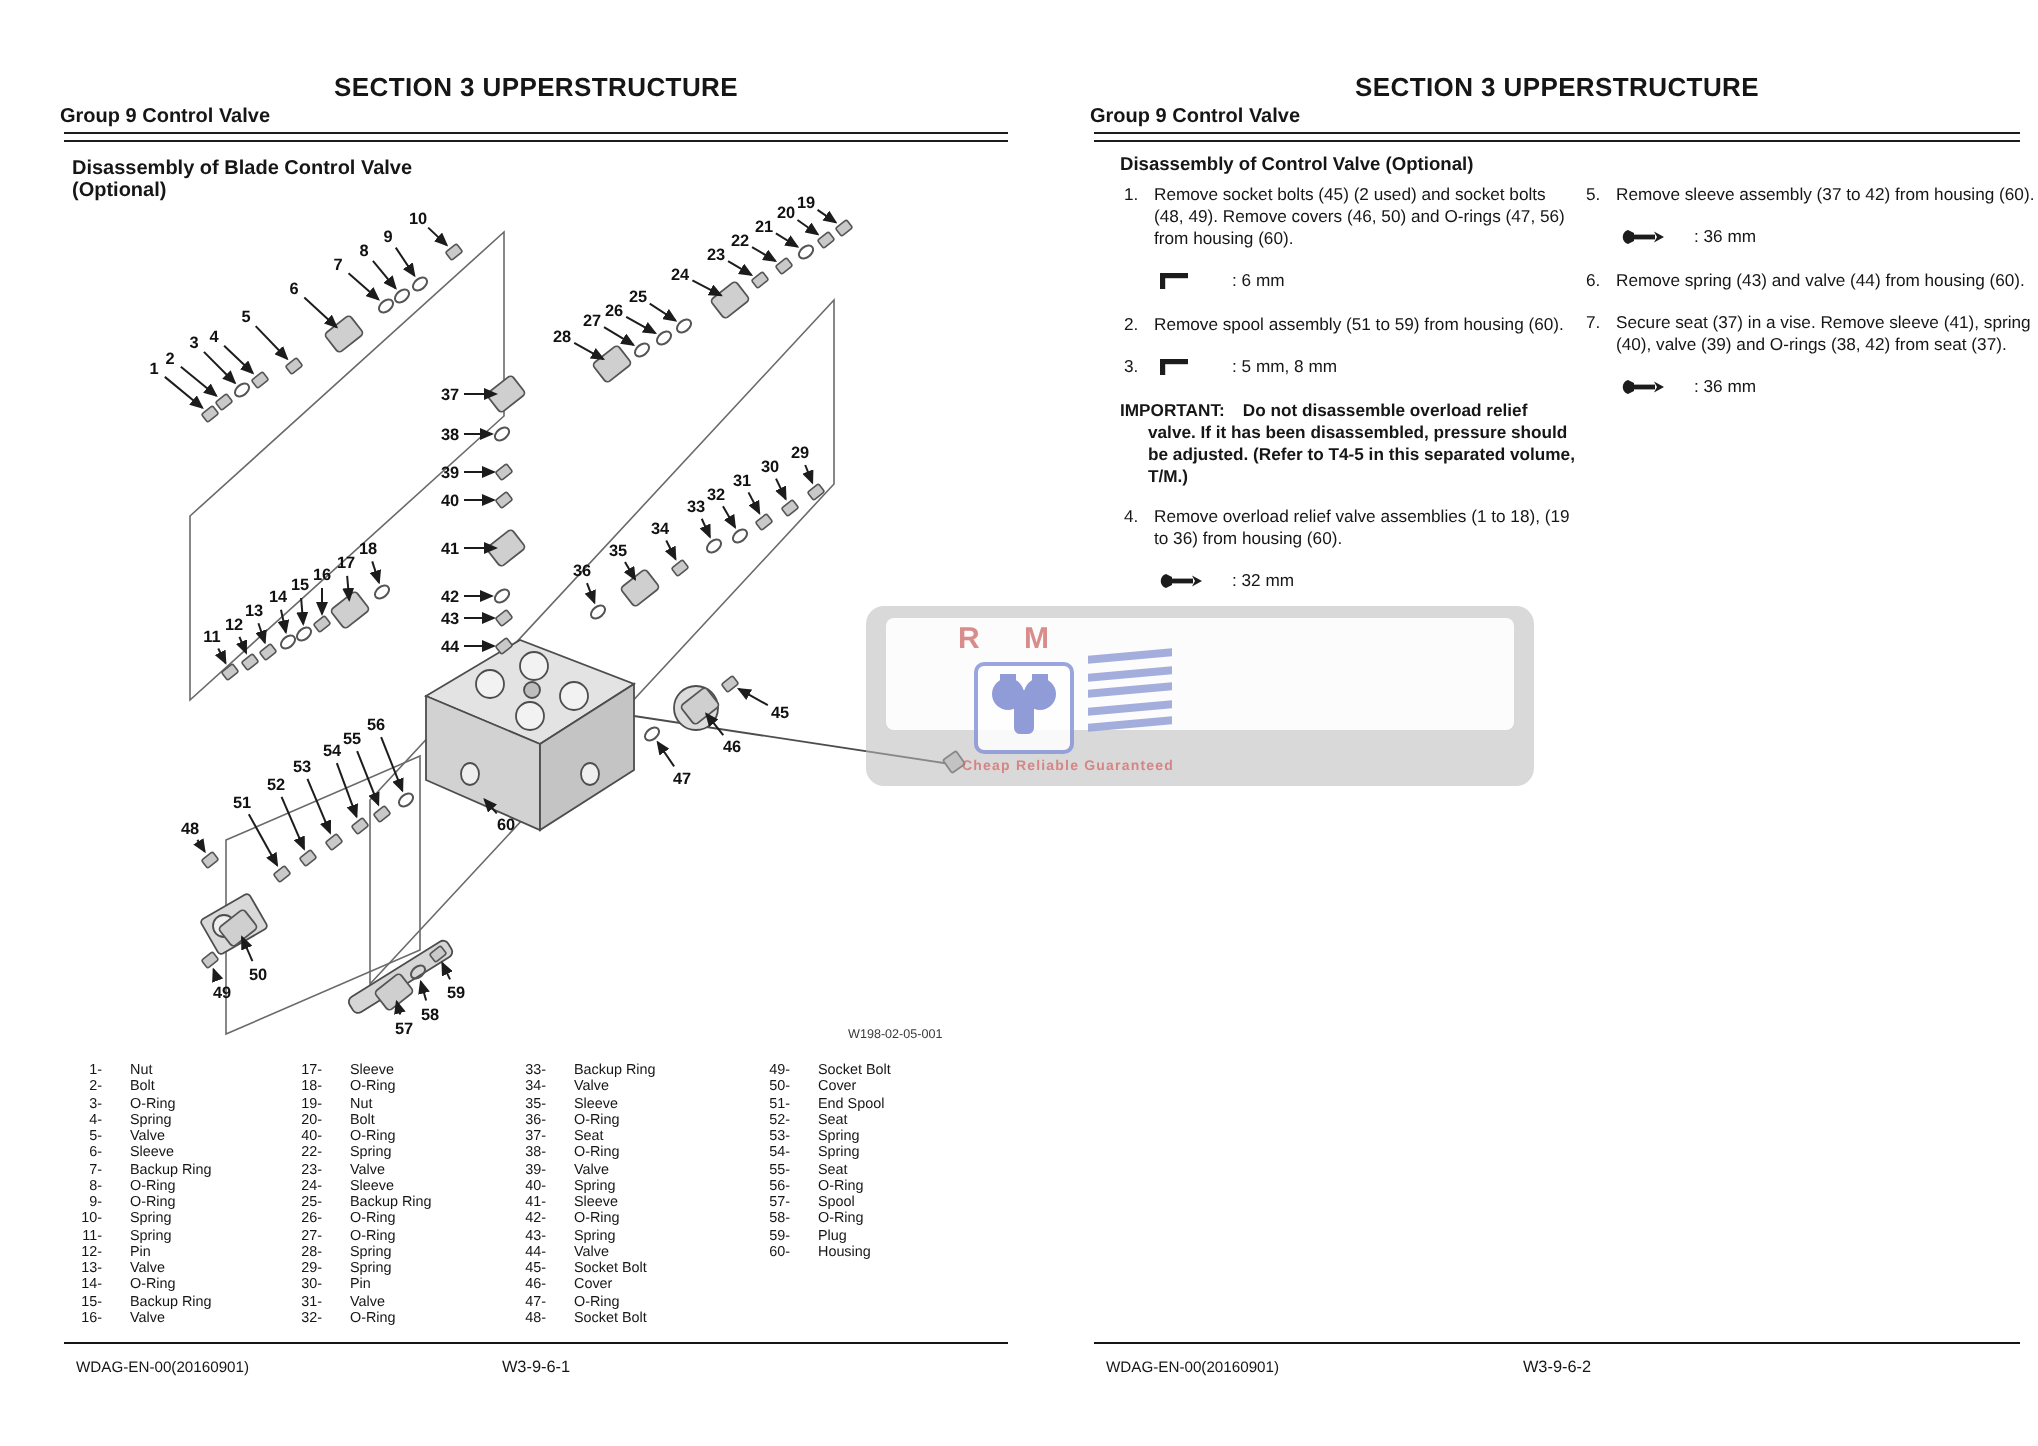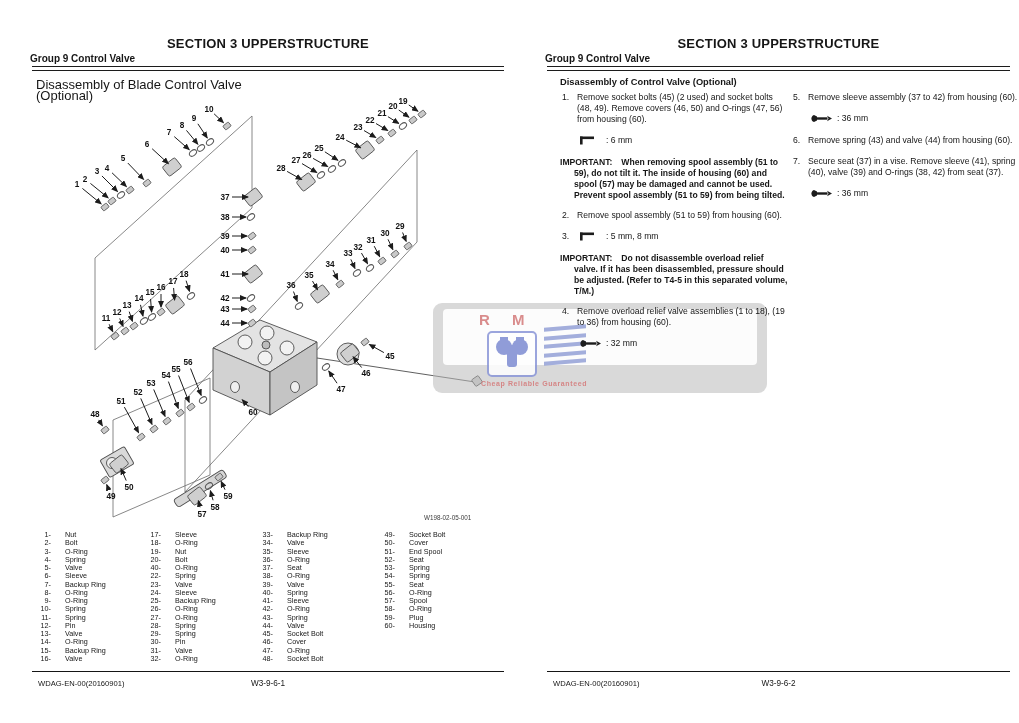--- a/index.html
+++ b/index.html
@@ -15,39 +15,39 @@
     font-size:13px;font-weight:bold;letter-spacing:.2px;}
   .hdr-group{position:absolute;top:53px;left:0;width:100%;text-align:left;
     font-size:10px;font-weight:bold;}
   .dblrule{position:absolute;top:66px;left:2px;right:2px;height:2.6px;
     border-top:1.3px solid #1c1c1c;border-bottom:1.3px solid #1c1c1c;}
   .botrule{position:absolute;top:671px;left:2px;right:2px;border-top:1.8px solid #151515;}
   .footer{position:absolute;top:679px;left:0;width:100%;font-size:7.6px;}
   .footer .fl{position:absolute;left:8px;}
   .footer .fc{position:absolute;left:0;width:100%;text-align:center;font-size:8.2px;}
   
-  .ltitle{position:absolute;top:79px;left:6px;font-size:13px;font-weight:normal;line-height:11px;}
+  .ltitle{position:absolute;top:79px;left:6px;font-size:10px;font-weight:bold;line-height:11px;}
   #figsvg{position:absolute;left:25px;top:90px;z-index:1;}
   .figcode{position:absolute;left:394px;top:514px;font-size:6.3px;color:#3b3b3b;}
   .parts{position:absolute;left:6px;top:531px;width:462px;display:flex;z-index:3;
     font-size:7.2px;line-height:8.25px;}
   .pcol{flex:0 0 auto;}
   .pcol1{width:110px;} .pcol2{width:112px;} .pcol3{width:122px;} .pcol4{width:110px;}
   .prow{display:flex;}
   .pnum{width:15px;text-align:right;flex:0 0 auto;}
   .pname{padding-left:14px;}
   
   .rtitle{position:absolute;top:77px;left:15px;font-size:9.3px;font-weight:bold;z-index:3;}
   .col{position:absolute;top:92px;width:228px;z-index:3;font-size:8.6px;line-height:11px;}
   #colL{left:15px;} #colR{left:246px;}
   .step{position:relative;padding-left:17px;margin-bottom:10px;}
   .stepnum{position:absolute;left:2px;top:0;}
   .imp{padding-left:14px;text-indent:-14px;font-weight:bold;margin-bottom:9px;}
   .imp .implabel{margin-right:9px;}
-  .tool{margin:0 0 11px 19px;display:flex;align-items:center;gap:5px;}
+  .tool{margin:0 0 11px 19px;display:flex;align-items:center;gap:15px;}
   .tool svg{flex:0 0 auto;}
   
   .wm{position:absolute;left:433px;top:303px;width:334px;height:90px;z-index:2;
     background:rgba(186,186,186,.55);border-radius:9px;}
   .wm-inner{position:absolute;left:10px;top:6px;width:314px;height:56px;
     background:rgba(255,255,255,.9);border-radius:4px;}
   .wm-rm{position:absolute;left:36px;top:2px;font-size:15px;font-weight:bold;
     color:#c34343;opacity:.6;letter-spacing:9px;}
   .wm-icon{position:absolute;left:44px;top:22px;}
   .wm-stripes{position:absolute;left:101px;top:17px;width:42px;transform:skewY(-5deg);}
@@ -548,21 +548,20 @@
   <div class="rtitle">Disassembly of Control Valve (Optional)</div>
   <div class="col" id="colL">
       <div class="step"><span class="stepnum">1.</span><span>Remove socket bolts (45) (2 used) and socket bolts (48, 49). Remove covers (46, 50) and O-rings (47, 56) from housing (60).</span></div>
       <div class="tool">
         <svg width="22" height="11">
           <rect x="1" y="1.5" width="14" height="2.6" fill="#1c1c1c"></rect>
           <rect x="1" y="1.5" width="2.6" height="8" fill="#1c1c1c"></rect>
         </svg>
         <span>: 6 mm</span>
       </div>
-      <div class="imp"><span class="implabel">IMPORTANT:</span>When removing spool assembly (51 to 59), do not tilt it. The inside of housing (60) and spool (57) may be damaged and cannot be used. Prevent spool assembly (51 to 59) from being tilted.</div>
       <div class="step"><span class="stepnum">2.</span><span>Remove spool assembly (51 to 59) from housing (60).</span></div>
       <div class="step"><span class="stepnum">3.</span></div>
       <div class="tool">
         <svg width="22" height="11">
           <rect x="1" y="1.5" width="14" height="2.6" fill="#1c1c1c"></rect>
           <rect x="1" y="1.5" width="2.6" height="8" fill="#1c1c1c"></rect>
         </svg>
         <span>: 5 mm, 8 mm</span>
       </div>
       <div class="imp"><span class="implabel">IMPORTANT:</span>Do not disassemble overload relief valve. If it has been disassembled, pressure should be adjusted. (Refer to T4-5 in this separated volume, T/M.)</div>

